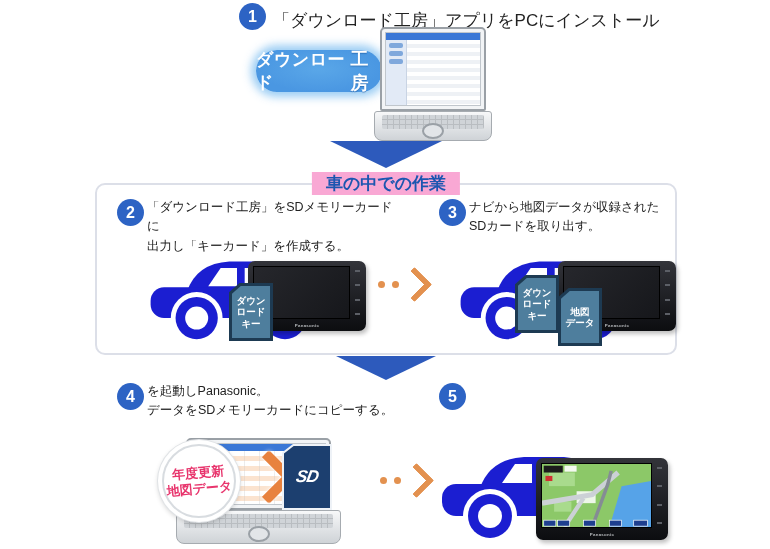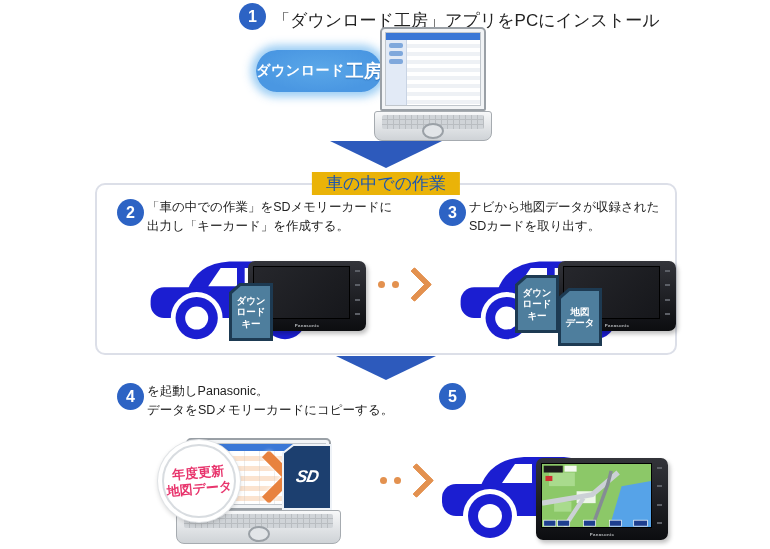--- a/index.html
+++ b/index.html
@@ -26,33 +26,33 @@
 
   
   .steptext{position:absolute;font-size:12.5px;line-height:1.55;color:#222;}
   .steptext span{display:block;}
 
   
   .logo{position:absolute;left:256px;top:50px;width:126px;height:42px;border-radius:22px;
         background:radial-gradient(ellipse at 50% 45%, #5aa7e8 0%, var(--logo-blue) 70%);
         box-shadow:0 0 9px 5px rgba(140,198,242,.85);
         display:flex;align-items:center;justify-content:center;color:#fff;font-weight:bold;}
-  .logo-sm{font-size:14px;letter-spacing:.5px;}
+  .logo-sm{font-size:17px;letter-spacing:.5px;}
   .logo-lg{font-size:18px;margin-left:1px;text-shadow:0 1px 1px rgba(20,80,150,.5);}
 
   
   .tri{position:absolute;width:0;height:0;border-left:56px solid transparent;border-right:56px solid transparent;
        border-top:27px solid var(--arrow-blue);}
   .tri.small{border-left-width:50px;border-right-width:50px;border-top-width:24px;}
 
   
   .workbox{position:absolute;left:95px;top:183px;width:578px;height:168px;border:2px solid var(--box-border);
            border-radius:10px;background:#fff;}
-  .workbox-title{position:absolute;top:-13px;left:50%;transform:translateX(-50%);background:#eab308;
-                 padding:0 14px;color:var(--title-blue);font-size:17px;font-weight:normal;white-space:nowrap;}
+  .workbox-title{position:absolute;top:-13px;left:50%;transform:translateX(-50%);background:#f9a8d4;
+                 padding:0 14px;color:var(--title-blue);font-size:17px;font-weight:bold;white-space:nowrap;}
 
   
   .scene{position:absolute;}
   .car{position:absolute;z-index:1;}
 
   
   .nav{position:absolute;background:linear-gradient(#33343a,#0c0d10);border-radius:7px;z-index:4;
        box-shadow:2px 3px 4px rgba(0,0,0,.25);}
   .nav-screen{position:absolute;left:5px;top:5px;right:16px;bottom:12px;background:linear-gradient(135deg,#26272c,#16171b);
               border:1px solid #000;overflow:hidden;}
@@ -149,21 +149,21 @@
   </div>
 
   <div class="tri" style="left:330px;top:141px;"></div>
 
   <div class="workbox">
     <div class="workbox-title">車の中での作業</div>
   </div>
 
   <div class="numcircle" style="left:117px;top:199px;">2</div>
   <div class="steptext" style="left:147px;top:198px;width:255px;">
-    <span>「車の中での作業」をSDメモリーカードに</span>
+    <span>「ダウンロード工房」をSDメモリーカードに</span>
     <span>出力し「キーカード」を作成する。</span>
   </div>
 
   <div class="numcircle" style="left:439px;top:199px;">3</div>
   <div class="steptext" style="left:469px;top:198px;width:230px;">
     <span>ナビから地図データが収録された</span>
     <span>SDカードを取り出す。</span>
   </div>
 
   <div class="scene" style="left:133px;top:243px;width:262px;height:105px;">

